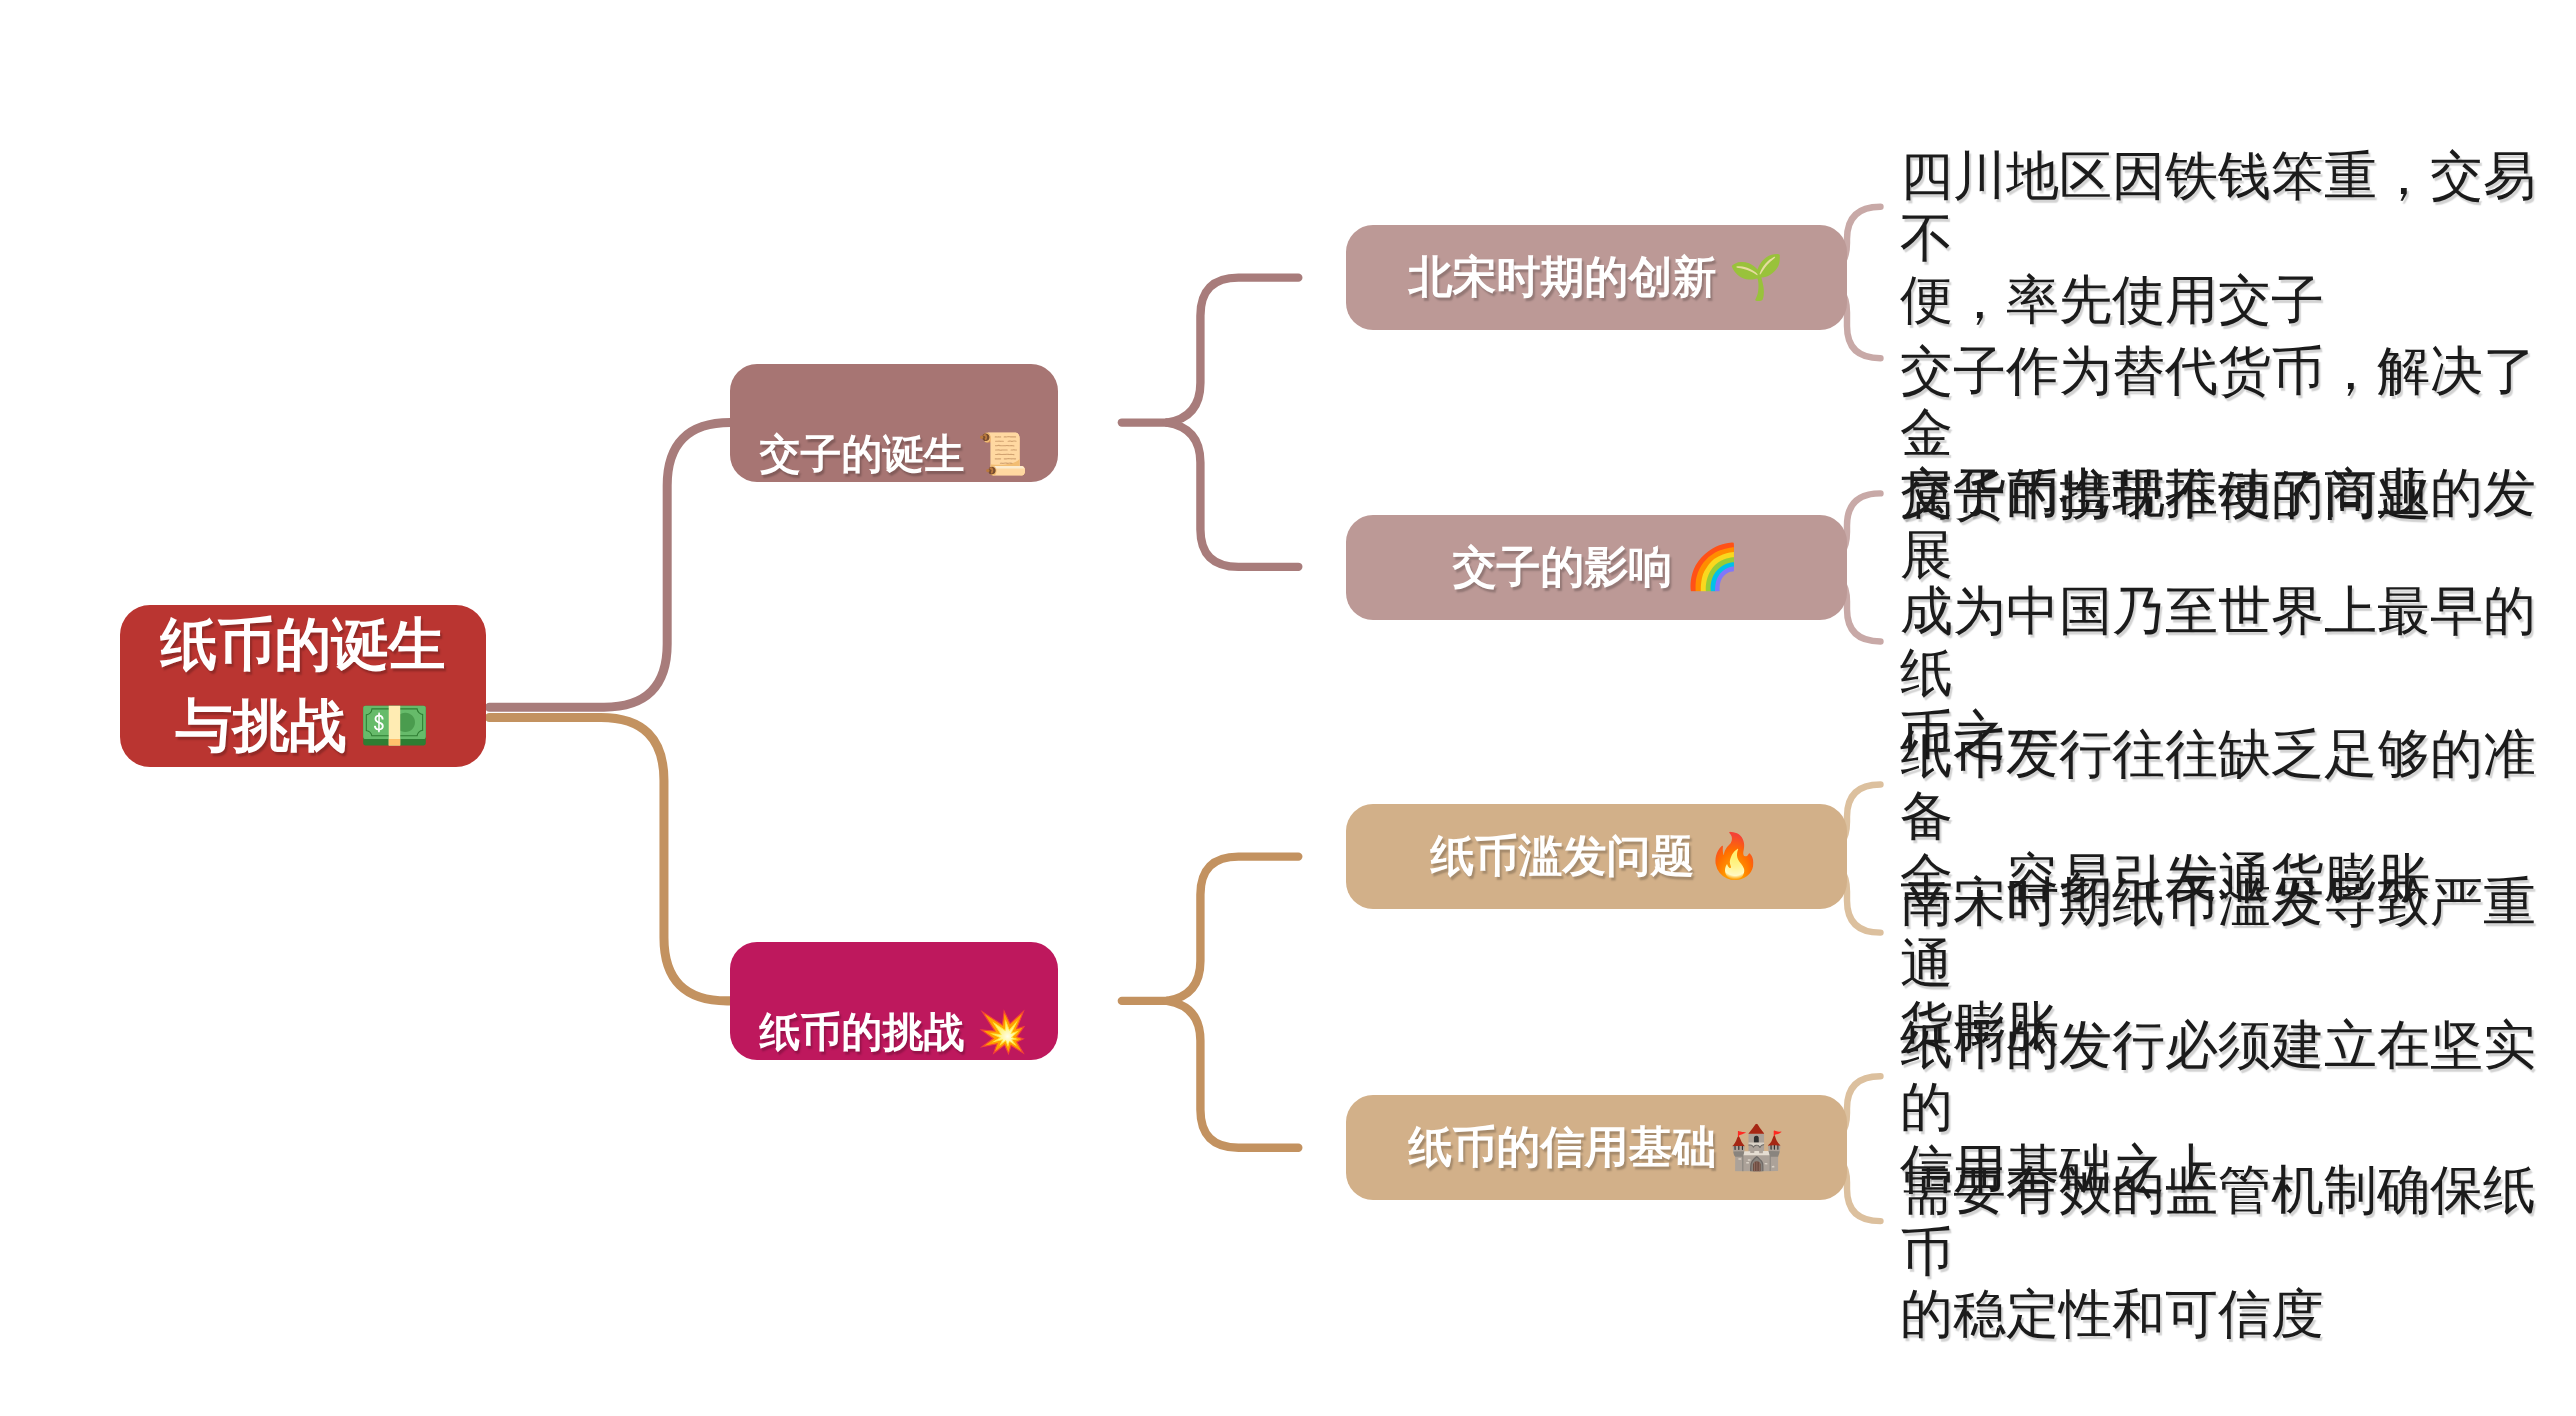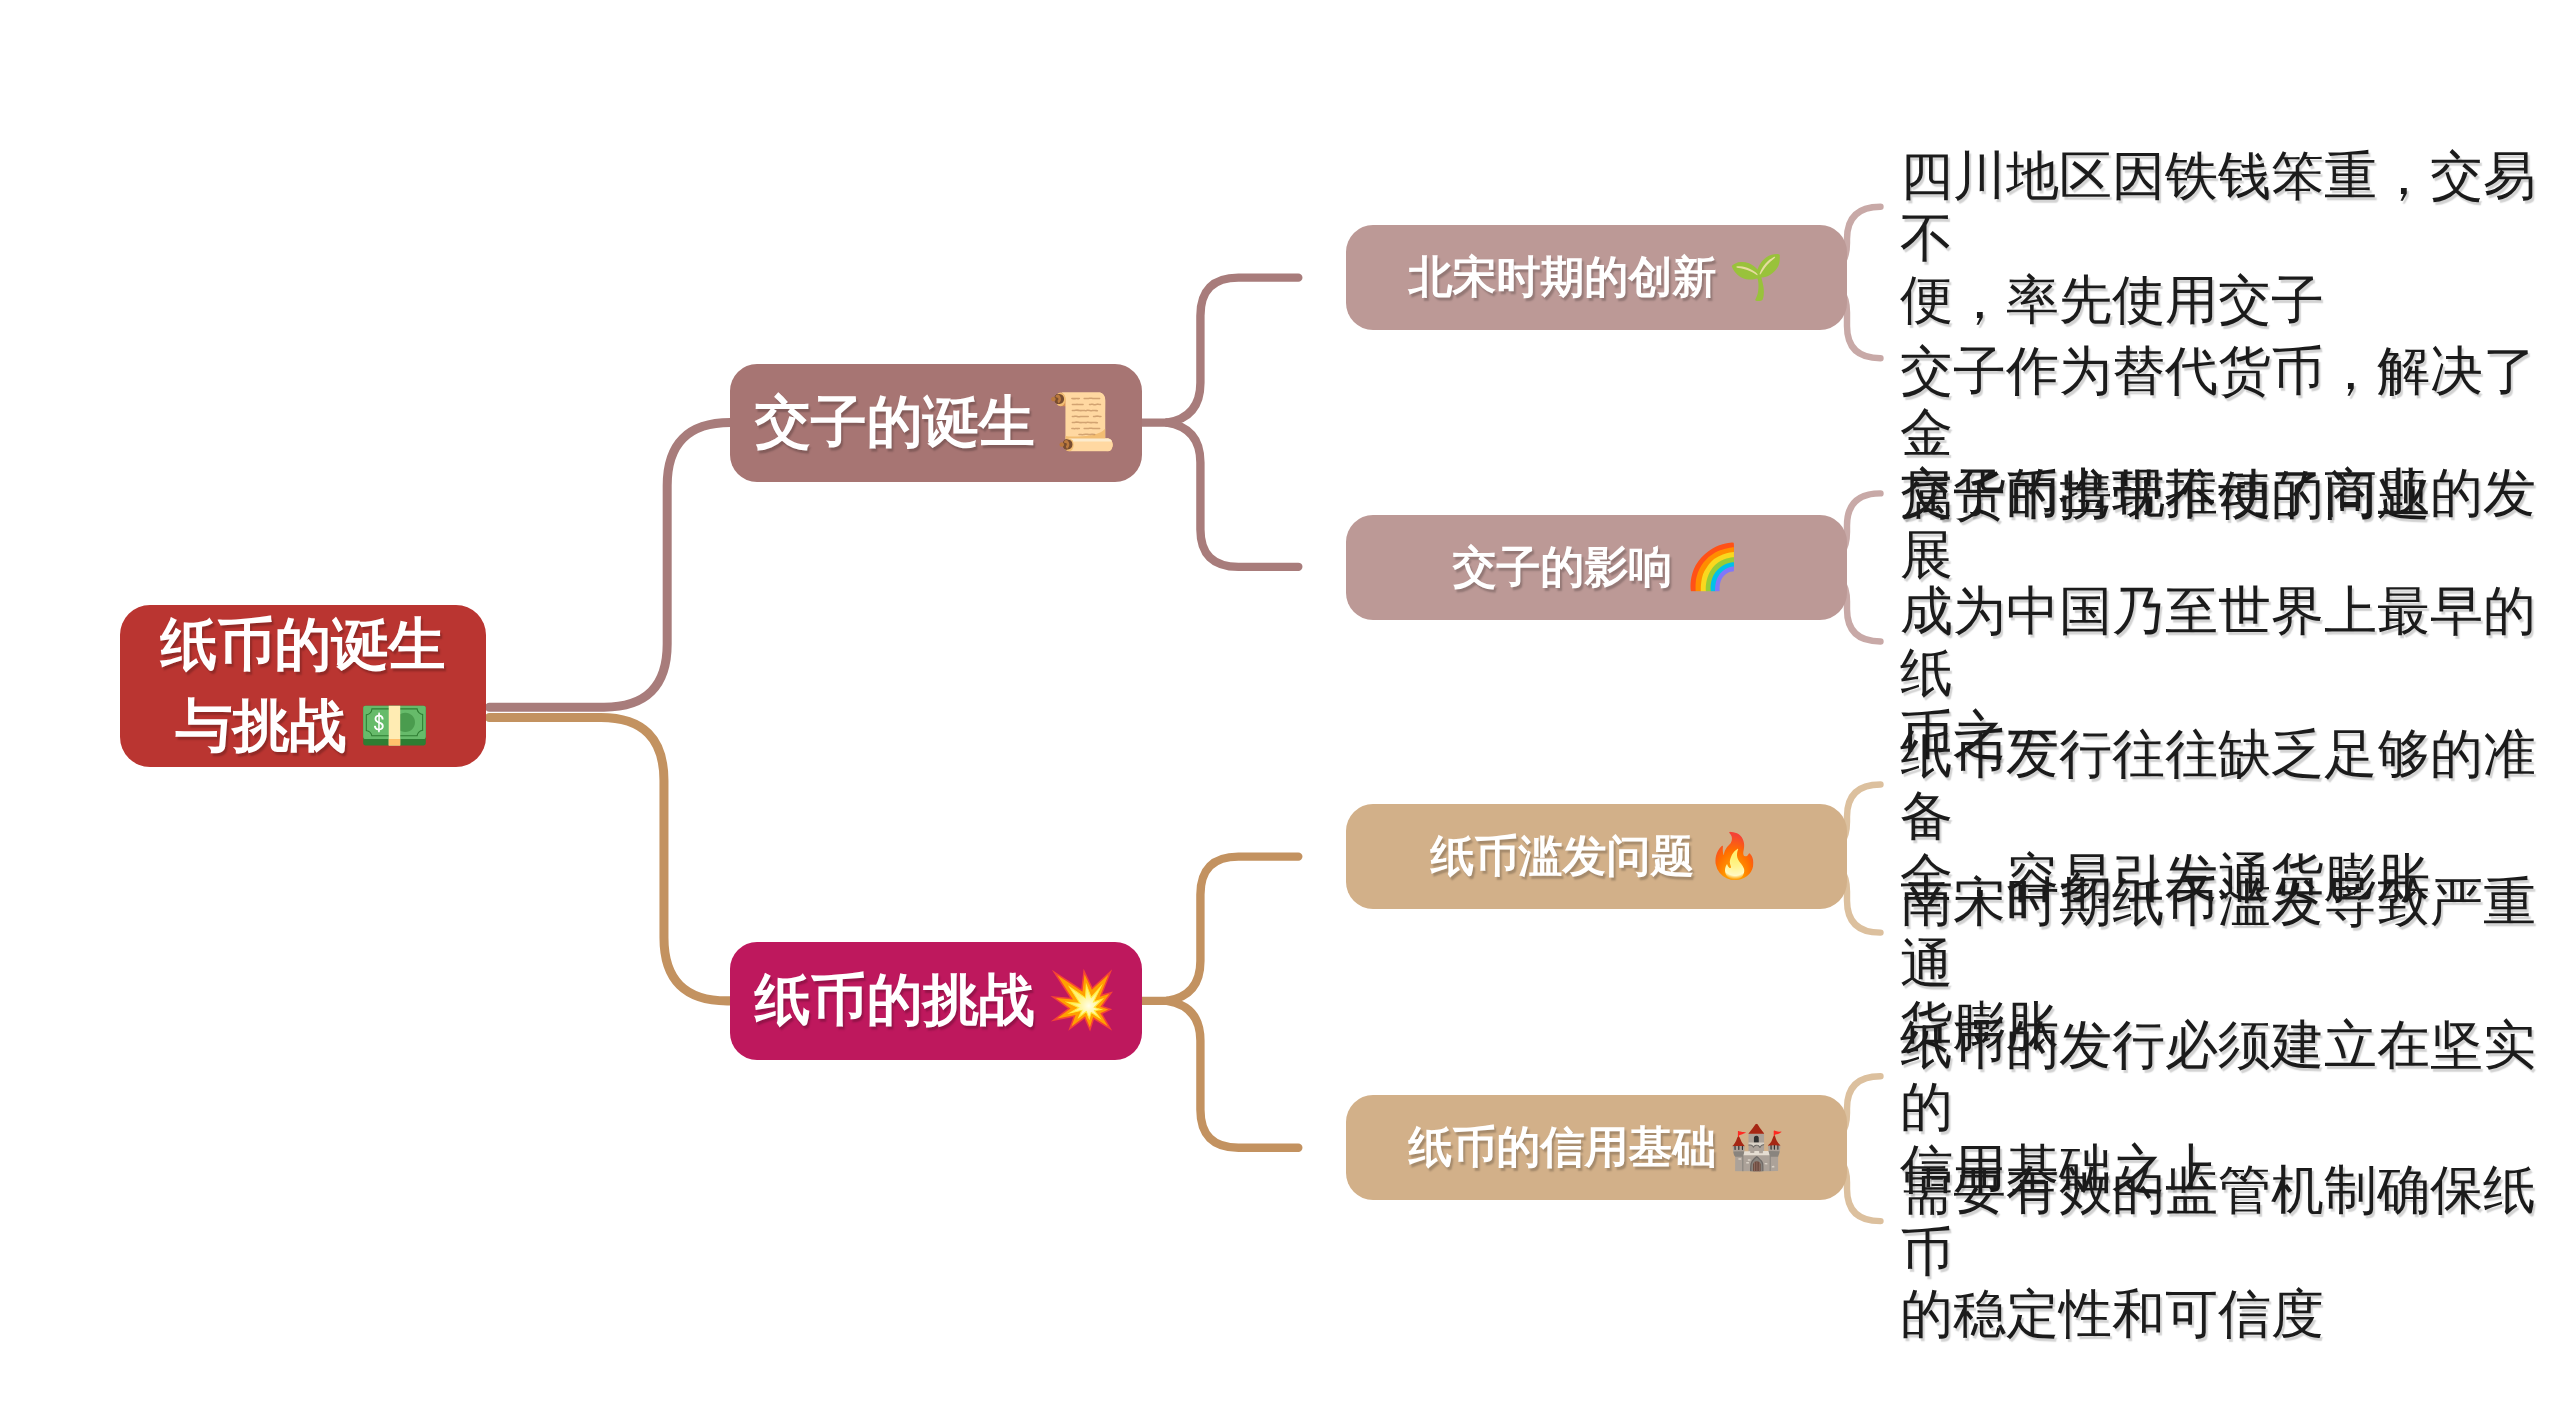--- a/index.html
+++ b/index.html
@@ -12,21 +12,21 @@
 
   .node{
     position:absolute;display:flex;align-items:center;justify-content:center;
     color:#ffffff;text-align:center;border-radius:27px;
   }
   .node .txt{width:100%;text-align:center;white-space:pre-line;
     text-shadow:1.9px 2.6px 1.9px rgba(0,0,0,0.22);}
   .emoji{margin-left:13px;text-shadow:none;font-style:normal;}
 
   .root{left:120px;top:605px;width:366px;height:162px;font-size:57px;font-weight:700;line-height:1.42;border-radius:30px;}
-  .branch{width:412px;height:118px;font-size:56px;font-weight:700;}
+  .branch{width:328px;height:118px;font-size:41px;font-weight:700;align-items:flex-end;}
   .b1{left:730px;top:364px;}
   .b2{left:730px;top:942px;}
   .sub{width:501px;height:105px;font-size:44px;font-weight:700;margin-left:36px;}
   .s1{left:1310px;top:225px;}
   .s2{left:1310px;top:515px;}
   .s3{left:1310px;top:804px;}
   .s4{left:1310px;top:1095px;}
 
   .leaf{
     position:absolute;left:1900px;width:650px;

